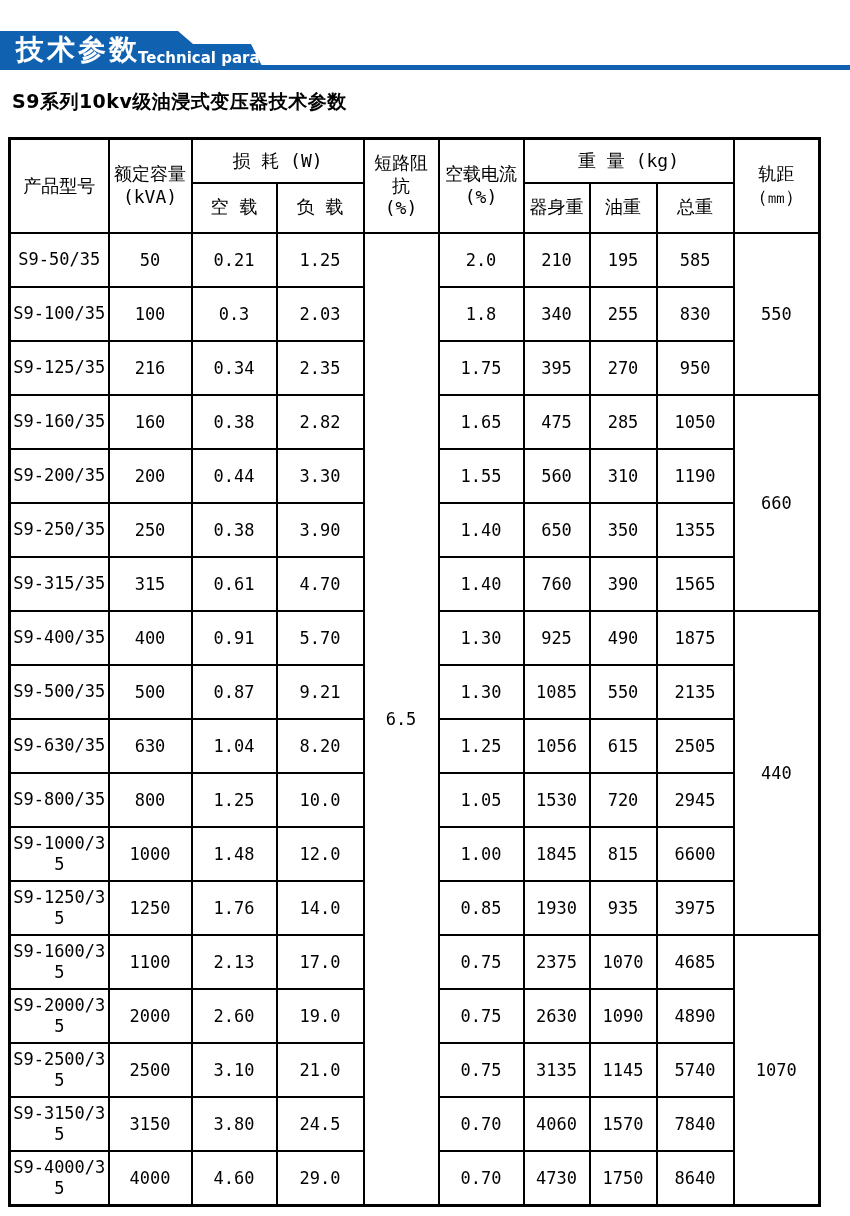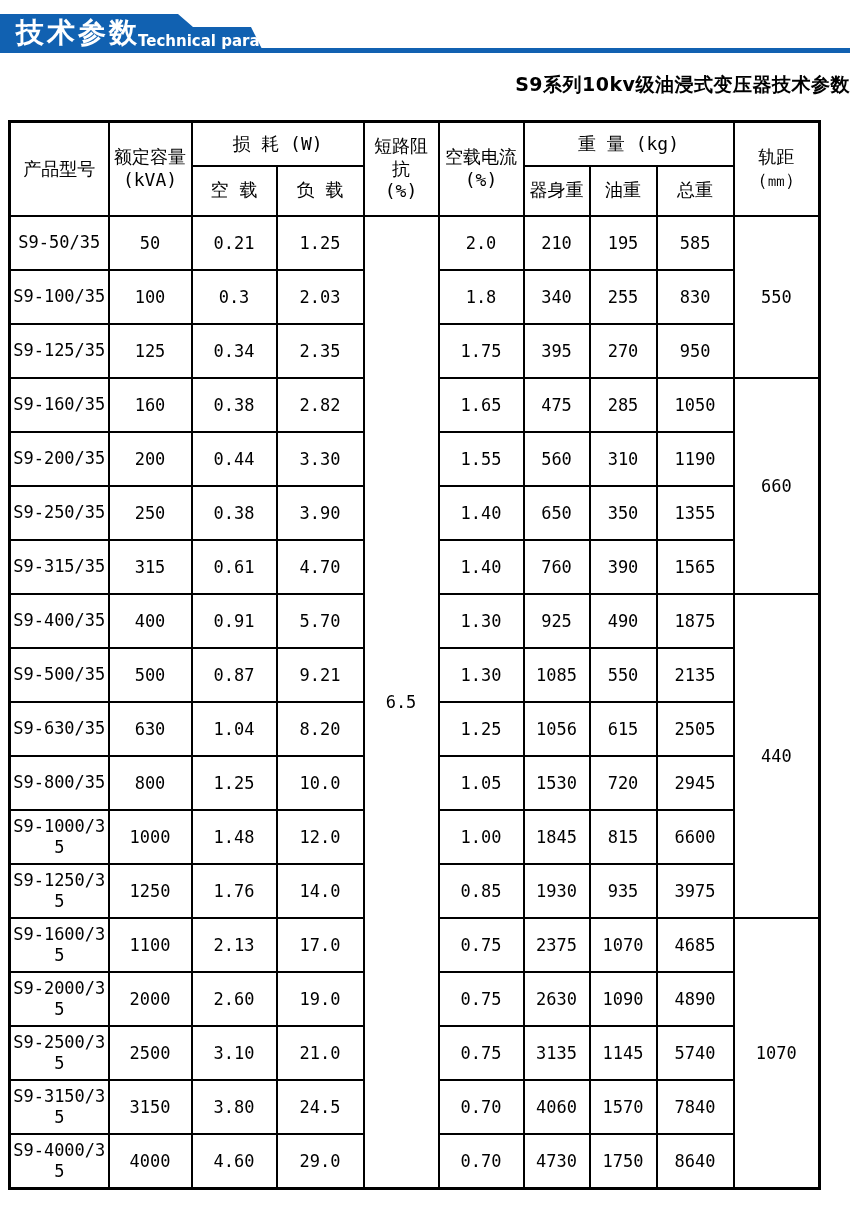--- a/index.html
+++ b/index.html
@@ -1,36 +1,35 @@
 <!DOCTYPE html>
 <html><head>
 <meta charset="utf-8">
 <style>
   html,body{margin:0;padding:0;}
   body{
     width:850px;height:1216px;background:#ffffff;color:#000;
     font-family:"DejaVu Sans","Liberation Sans",sans-serif;
     position:relative;overflow:hidden;
   }
-  .banner{position:relative;width:850px;height:62px;}
+  .banner{position:relative;width:850px;height:62px;margin-top:17px;}
   .banner svg{position:absolute;left:0;top:0;display:block;}
   .banner-zh{
     position:absolute;left:16px;top:14px;
     font-size:28px;font-weight:bold;color:#fff;letter-spacing:3px;
     white-space:nowrap;
   }
   .banner-en{
     position:absolute;left:138px;top:32px;
     font-size:15px;font-weight:bold;color:#fff;white-space:nowrap;
   }
   .page-title{
     margin:8px 0 0 12px;
     font-size:19px;font-weight:bold;line-height:28px;letter-spacing:0.5px;
     white-space:nowrap;
-    text-align:right;
   }
   table.spec{
     border-collapse:collapse;table-layout:fixed;
     margin:22px 0 0 8px;width:810px;
     border:3px solid #000;
     font-family:"DejaVu Sans Mono","Liberation Mono",monospace;
   }
   table.spec th, table.spec td{
     border:2px solid #000;
     text-align:center;vertical-align:middle;
@@ -121,21 +120,21 @@
         <td>100</td>
         <td>0.3</td>
         <td>2.03</td>
         <td>1.8</td>
         <td>340</td>
         <td>255</td>
         <td>830</td>
       </tr>
       <tr>
         <td class="model">S9-125/35</td>
-        <td>125</td>
+        <td>216</td>
         <td>0.34</td>
         <td>2.35</td>
         <td>1.75</td>
         <td>395</td>
         <td>270</td>
         <td>950</td>
       </tr>
       <tr>
         <td class="model">S9-160/35</td>
         <td>160</td>

